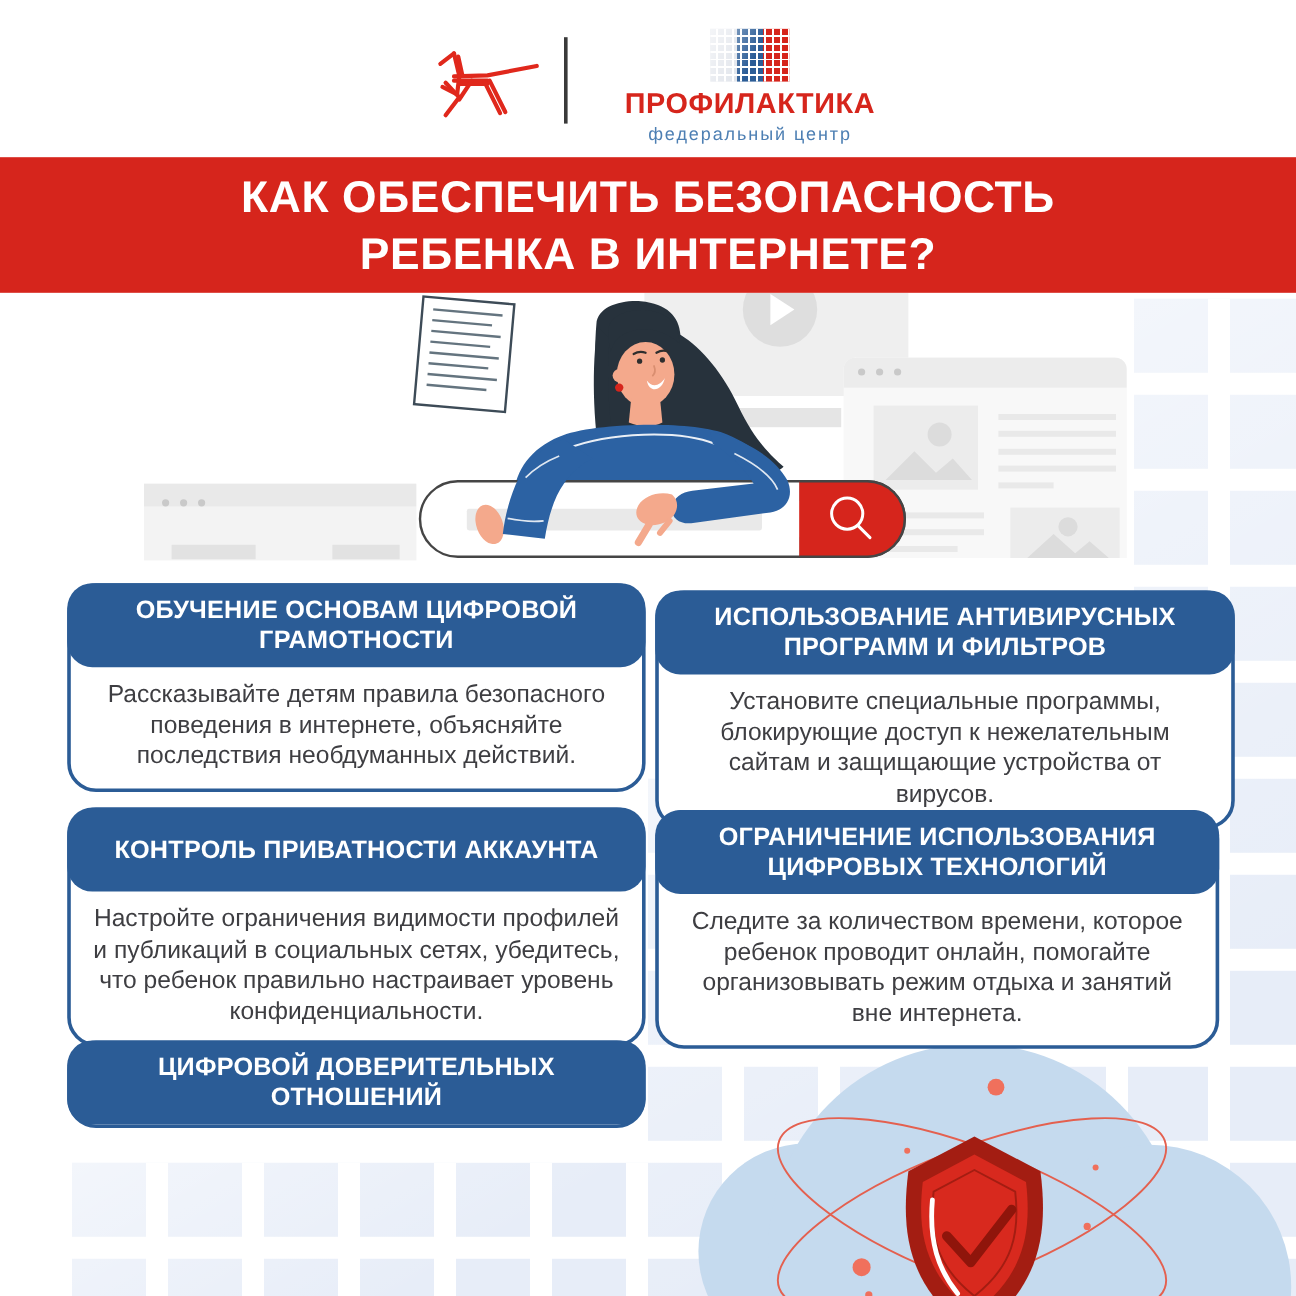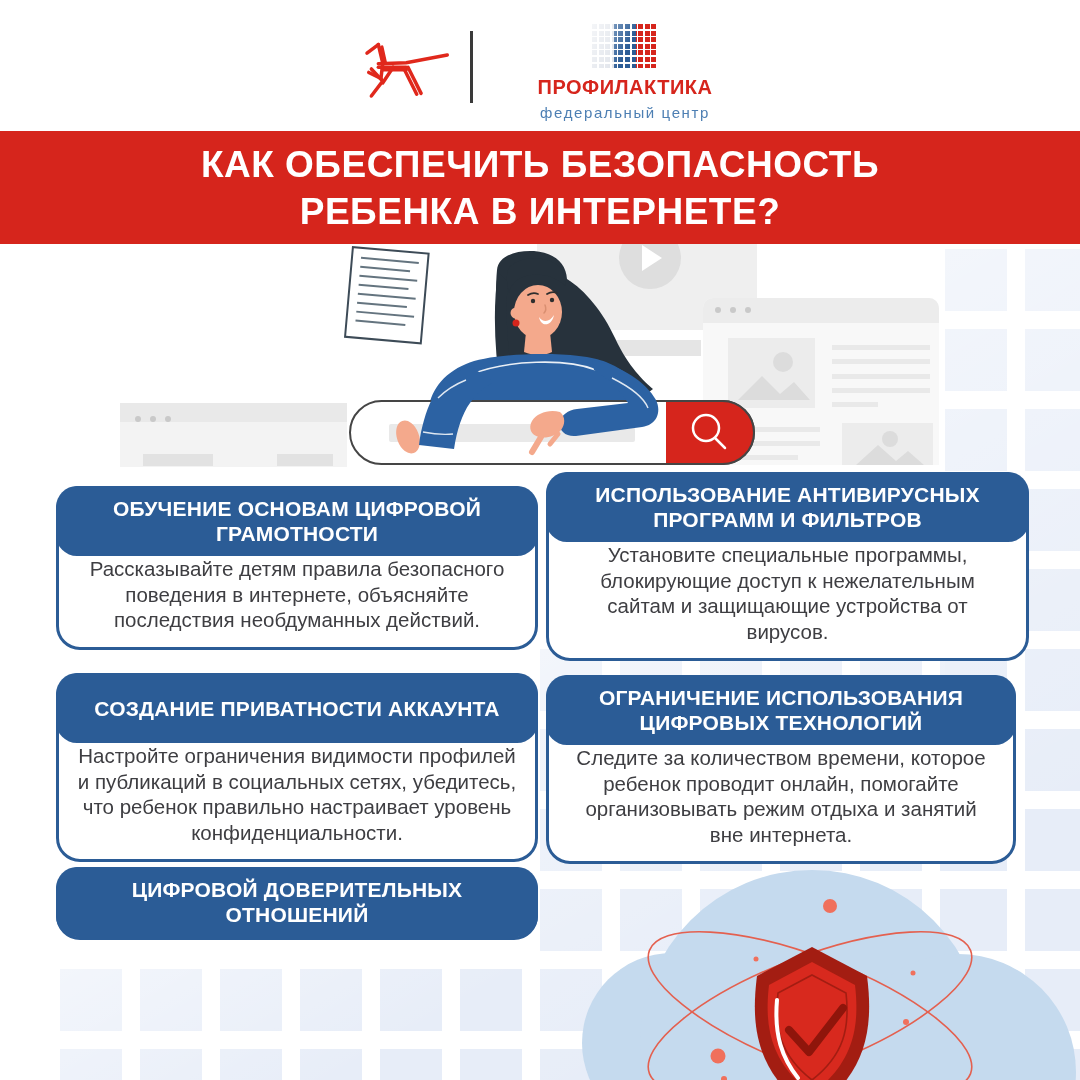--- a/index.html
+++ b/index.html
@@ -24,21 +24,21 @@
   .logo-divider{position:absolute;left:470px;top:31px;width:3px;height:72px;background:#3a3a3a;}
   .org-logo{position:absolute;left:500px;top:24px;width:250px;display:flex;flex-direction:column;align-items:center;}
   .pixel-flag{
     width:66px;height:44px;
     background-image:
       linear-gradient(115deg, rgba(255,255,255,.65) 0%, rgba(255,255,255,0) 55%),
       repeating-linear-gradient(to right, transparent 0 5px, #fff 5px 6.6px),
       repeating-linear-gradient(to bottom, transparent 0 5px, #fff 5px 6.6px),
       linear-gradient(to right, #dfe3ea 0 33%, #2b5c96 33% 66%, #d6251c 66% 100%);
   }
-  .org-name{margin-top:4px;color:var(--red);font-weight:bold;font-size:20px;letter-spacing:.5px;line-height:30px;}
+  .org-name{margin-top:4px;color:var(--red);font-weight:bold;font-size:24px;letter-spacing:.5px;line-height:30px;}
   .org-tagline{color:#4d7fb3;font-size:15px;letter-spacing:1.6px;line-height:19px;margin-top:1px;}
   
   .banner{
     position:absolute;left:0;top:131px;width:1080px;height:113px;background:var(--red);z-index:4;
     display:flex;flex-direction:column;justify-content:center;align-items:center;
     color:#ffffff;font-weight:bold;font-size:37px;line-height:47px;letter-spacing:.5px;text-align:center;
   }
   
   .pixels{
     position:absolute;z-index:0;background-color:var(--pix);
@@ -78,21 +78,21 @@
   }
   .woman-svg,.arms-svg{position:absolute;left:0;top:0;}
   .arms-svg{z-index:4;}
   
   .card{position:absolute;background:#fff;border:3px solid var(--blue);border-radius:24px;z-index:3;box-sizing:border-box;margin-top:16px;}
   .card-head{
     background:var(--blue);border-radius:21px;margin:-3px -3px 0 -3px;min-height:70px;
     display:flex;align-items:center;justify-content:center;padding:8px 26px;box-sizing:border-box;
     color:#fff;font-weight:bold;font-size:21px;line-height:25px;text-align:center;letter-spacing:.2px;
   }
-  .card-body{padding:0 18px 14px;font-size:20.5px;line-height:25.5px;color:var(--ink);text-align:center;}
+  .card-body{padding:10px 18px 14px;font-size:20.5px;line-height:25.5px;color:var(--ink);text-align:center;}
   .card-body p{margin:0;}
   
   .scene{position:absolute;left:0;top:0;width:1080px;height:1080px;z-index:1;pointer-events:none;}
 </style>
 </head>
 <body>
 
 <div class="poster">
 
   <div class="pixels pixels-right"></div>
@@ -267,32 +267,32 @@
 
   <section class="card" style="left:56px;top:470px;width:482px;">
     <header class="card-head">
       <span>ОБУЧЕНИЕ ОСНОВАМ ЦИФРОВОЙ ГРАМОТНОСТИ</span>
     </header>
     <div class="card-body">
       <p>Рассказывайте детям правила безопасного поведения в интернете, объясняйте последствия необдуманных действий.</p>
     </div>
   </section>
 
-  <section class="card" style="left:546px;top:456px;width:483px;">
+  <section class="card" style="left:546px;top:476px;width:483px;">
     <header class="card-head">
       <span>ИСПОЛЬЗОВАНИЕ АНТИВИРУСНЫХ ПРОГРАММ И ФИЛЬТРОВ</span>
     </header>
     <div class="card-body">
       <p>Установите специальные программы, блокирующие доступ к нежелательным сайтам и защищающие устройства от вирусов.</p>
     </div>
   </section>
 
   <section class="card" style="left:56px;top:657px;width:482px;">
     <header class="card-head">
-      <span>СОЗДАНИЕ ПРИВАТНОСТИ АККАУНТА</span>
+      <span>КОНТРОЛЬ ПРИВАТНОСТИ АККАУНТА</span>
     </header>
     <div class="card-body">
       <p>Настройте ограничения видимости профилей и публикаций в социальных сетях, убедитесь, что ребенок правильно настраивает уровень конфиденциальности.</p>
     </div>
   </section>
 
   <section class="card" style="left:546px;top:659px;width:470px;">
     <header class="card-head">
       <span>ОГРАНИЧЕНИЕ ИСПОЛЬЗОВАНИЯ ЦИФРОВЫХ ТЕХНОЛОГИЙ</span>
     </header>

